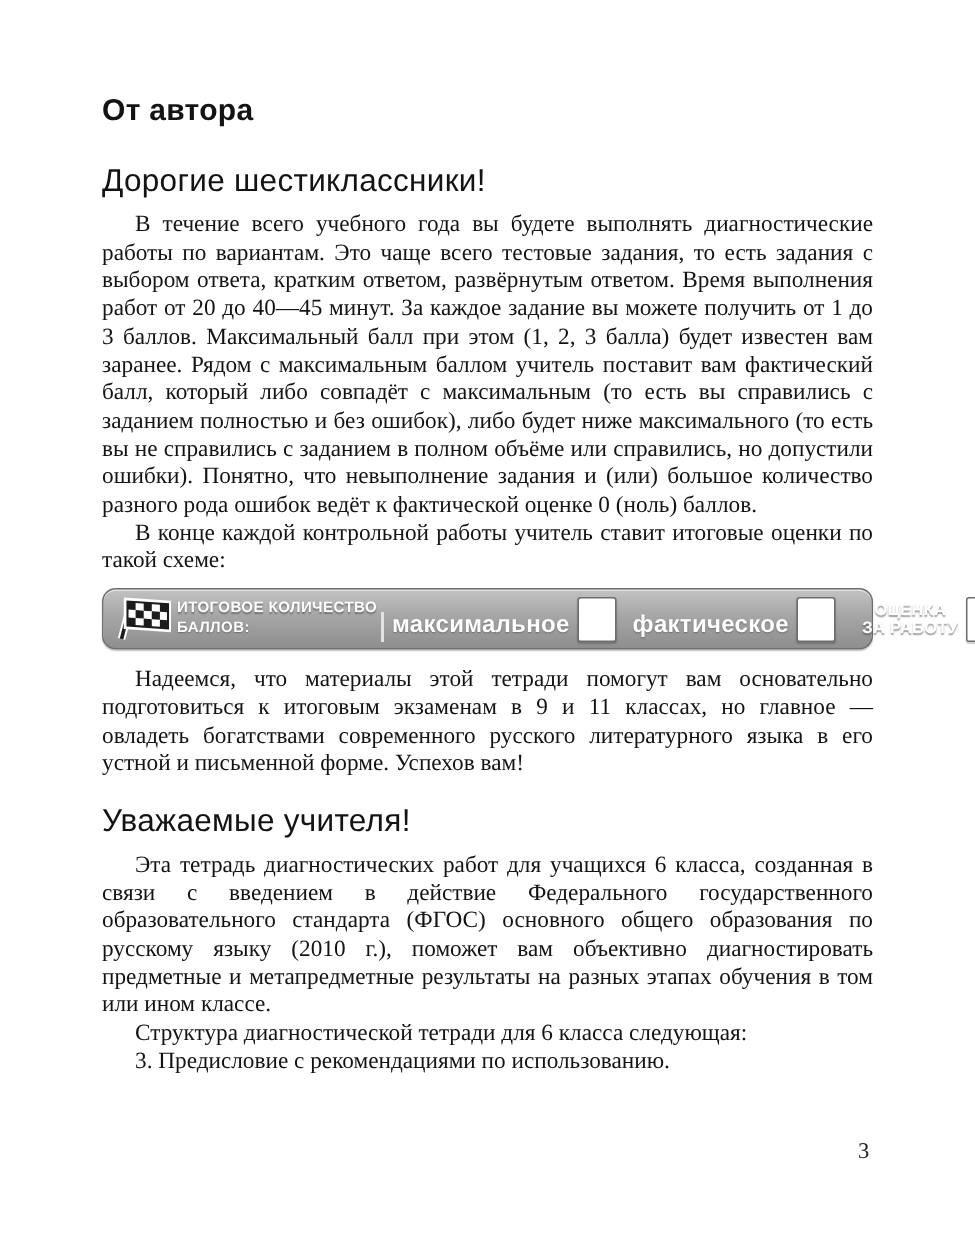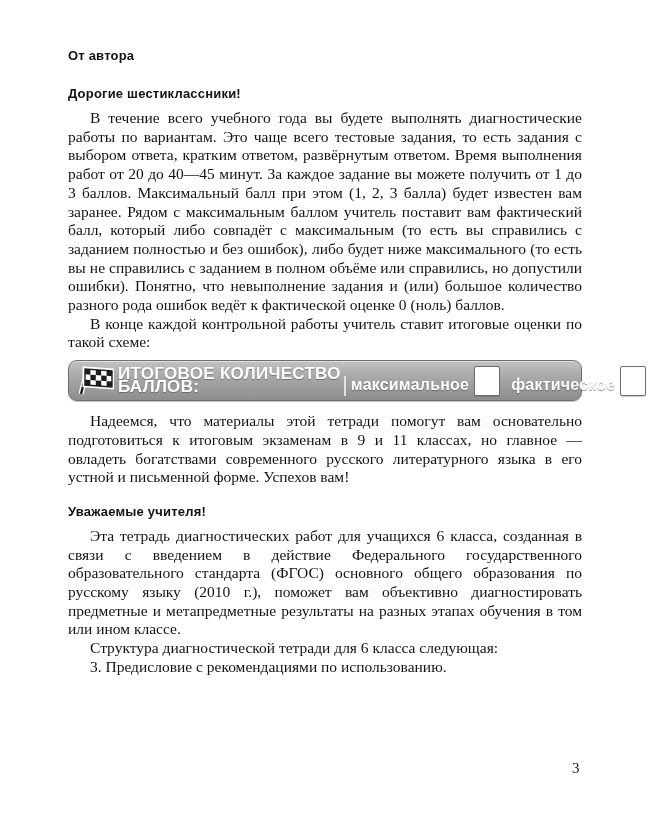--- a/index.html
+++ b/index.html
@@ -15,28 +15,28 @@
   }
   .content {
     position: absolute;
     left: 68px;
     top: 48px;
     width: 514px;
   }
   .page-title {
     font-family: "Liberation Sans", sans-serif;
     font-weight: 700;
-    font-size: 13px;
-    margin: 0 0 23px 0;
+    font-size: 20px;
+    margin: 15px 0 23px 0;
     letter-spacing: 0.2px;
   }
   .section-heading {
     font-family: "Liberation Sans", sans-serif;
-    font-weight: 700;
-    font-size: 13px;
+    font-weight: 400;
+    font-size: 21px;
     margin: 0 0 8px 0;
     letter-spacing: 0.2px;
   }
   .teachers-heading { margin-top: 17px; }
   p.body {
     margin: 0;
     font-size: 15.5px;
     line-height: 18.7px;
     text-align: justify;
     text-indent: 22px;
@@ -55,21 +55,21 @@
     align-items: center;
     padding: 0 9px 0 7px;
     font-family: "Liberation Sans", sans-serif;
     font-weight: 700;
     color: #ffffff;
     white-space: nowrap;
   }
   .banner-flag { flex: 0 0 auto; width: 38px; height: 32px; }
   .banner-title {
     margin-left: 4px;
-    font-size: 17px;
+    font-size: 10px;
     line-height: 12.5px;
     letter-spacing: 0.3px;
     text-shadow: 0 1px 1px rgba(70,70,70,.55);
   }
   .banner-sep {
     width: 2px; height: 20px;
     background: #e2e2e2;
     margin: 10px 0 0 3px;
     flex: 0 0 auto;
   }

